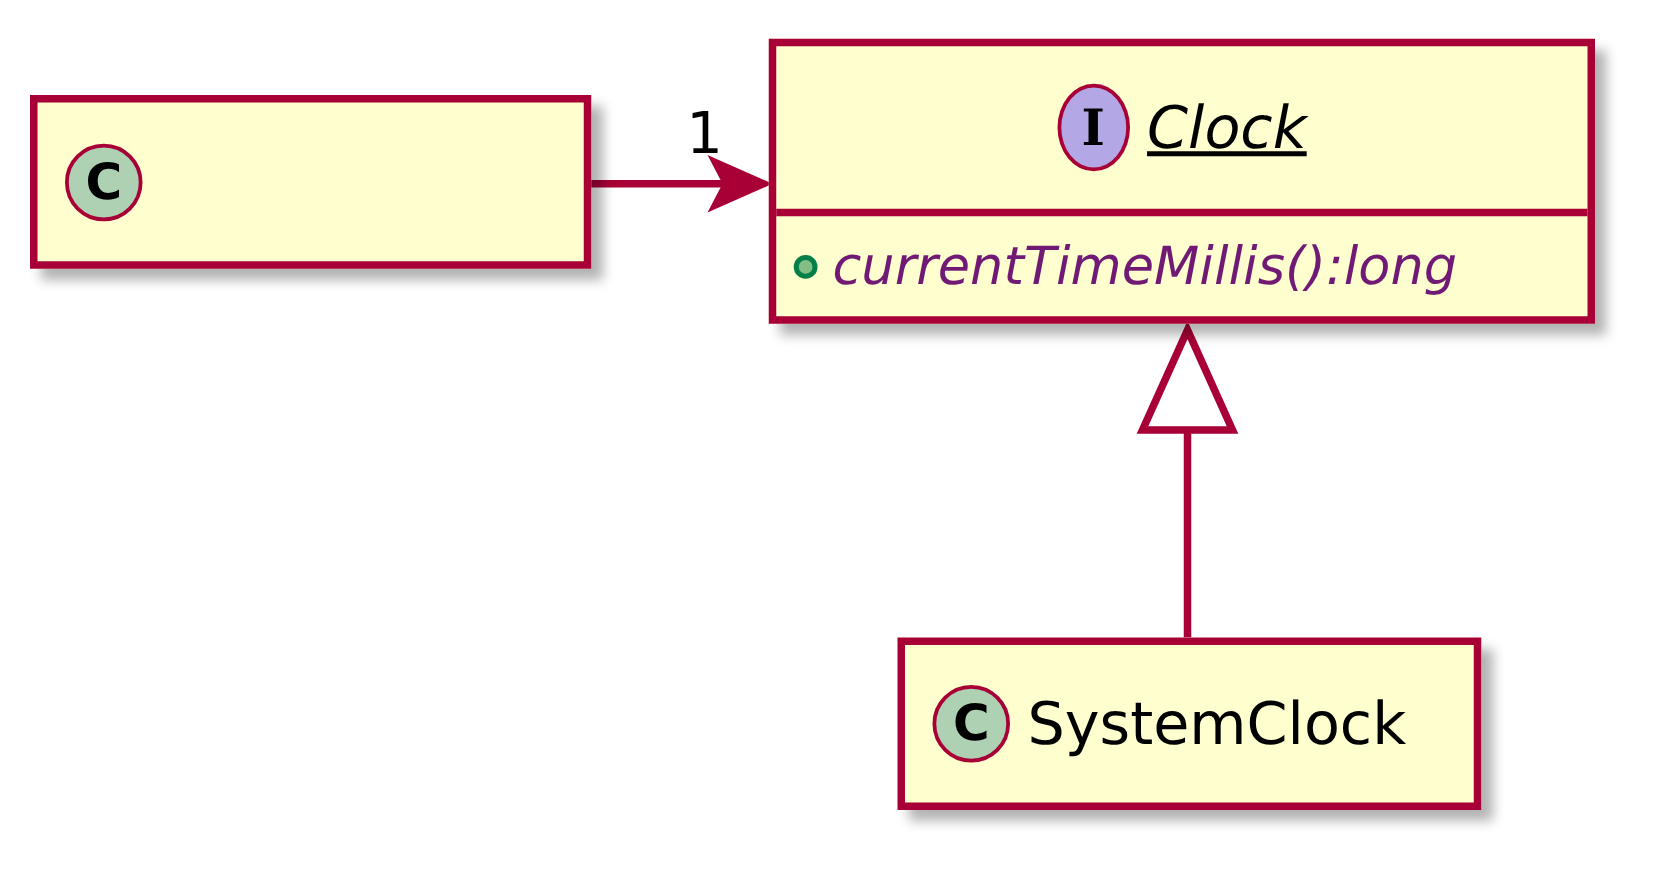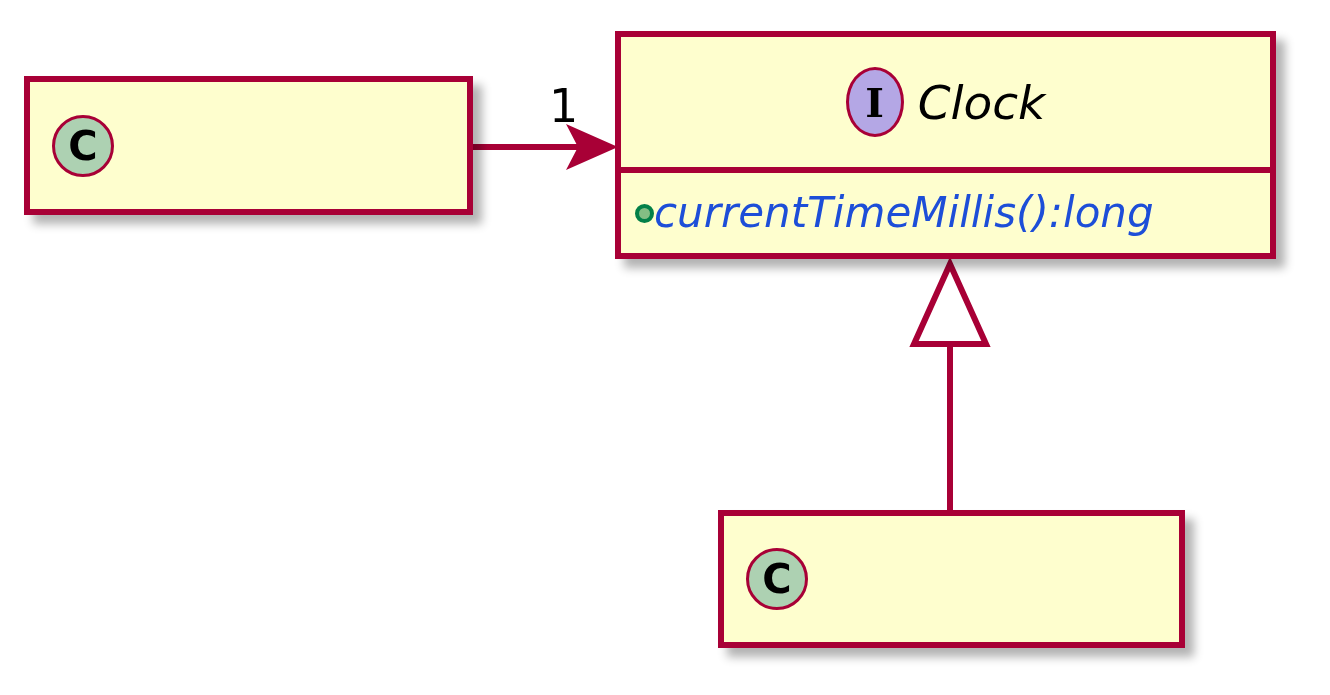--- a/index.html
+++ b/index.html
@@ -68,36 +68,37 @@
   }
 
   
   .type-name {
     color: #000000;
     font-size: 47px;
     line-height: 1;
     white-space: nowrap;
     margin-left: 14px;
   }
-  .type-name.italic { font-style: italic; }
+  .type-name.italic { font-style: italic; text-decoration: underline; }
 
   
   .vis-marker {
     flex: 0 0 auto;
     width: 19px;
     height: 19px;
     border-radius: 50%;
     background: #84BE84;
     border: 4px solid #038048;
     box-sizing: border-box;
   }
   .member-text {
+    margin-left: 12px;
     font-size: 42px;
     font-style: italic;
-    color: #1d4ed8;
+    color: #701a75;
     white-space: nowrap;
     line-height: 1;
   }
 
   
   .connector-svg {
     position: absolute;
     left: 0;
     top: 0;
     width: 1330px;
@@ -145,16 +146,17 @@
     </div>
     <div class="box-section memberbar" style="height:86px;">
       <div class="vis-marker"></div>
       <div class="member-text">currentTimeMillis():long</div>
     </div>
   </div>
 
   <div class="uml-box" style="left:718px; top:510px; width:467px; height:138px;">
     <div class="box-section titlebar" style="height:126px; padding-left:22px; justify-content:flex-start;">
       <div class="badge badge-class">C</div>
+      <div class="type-name">SystemClock</div>
     </div>
   </div>
 
 </div>
 
 </body></html>

